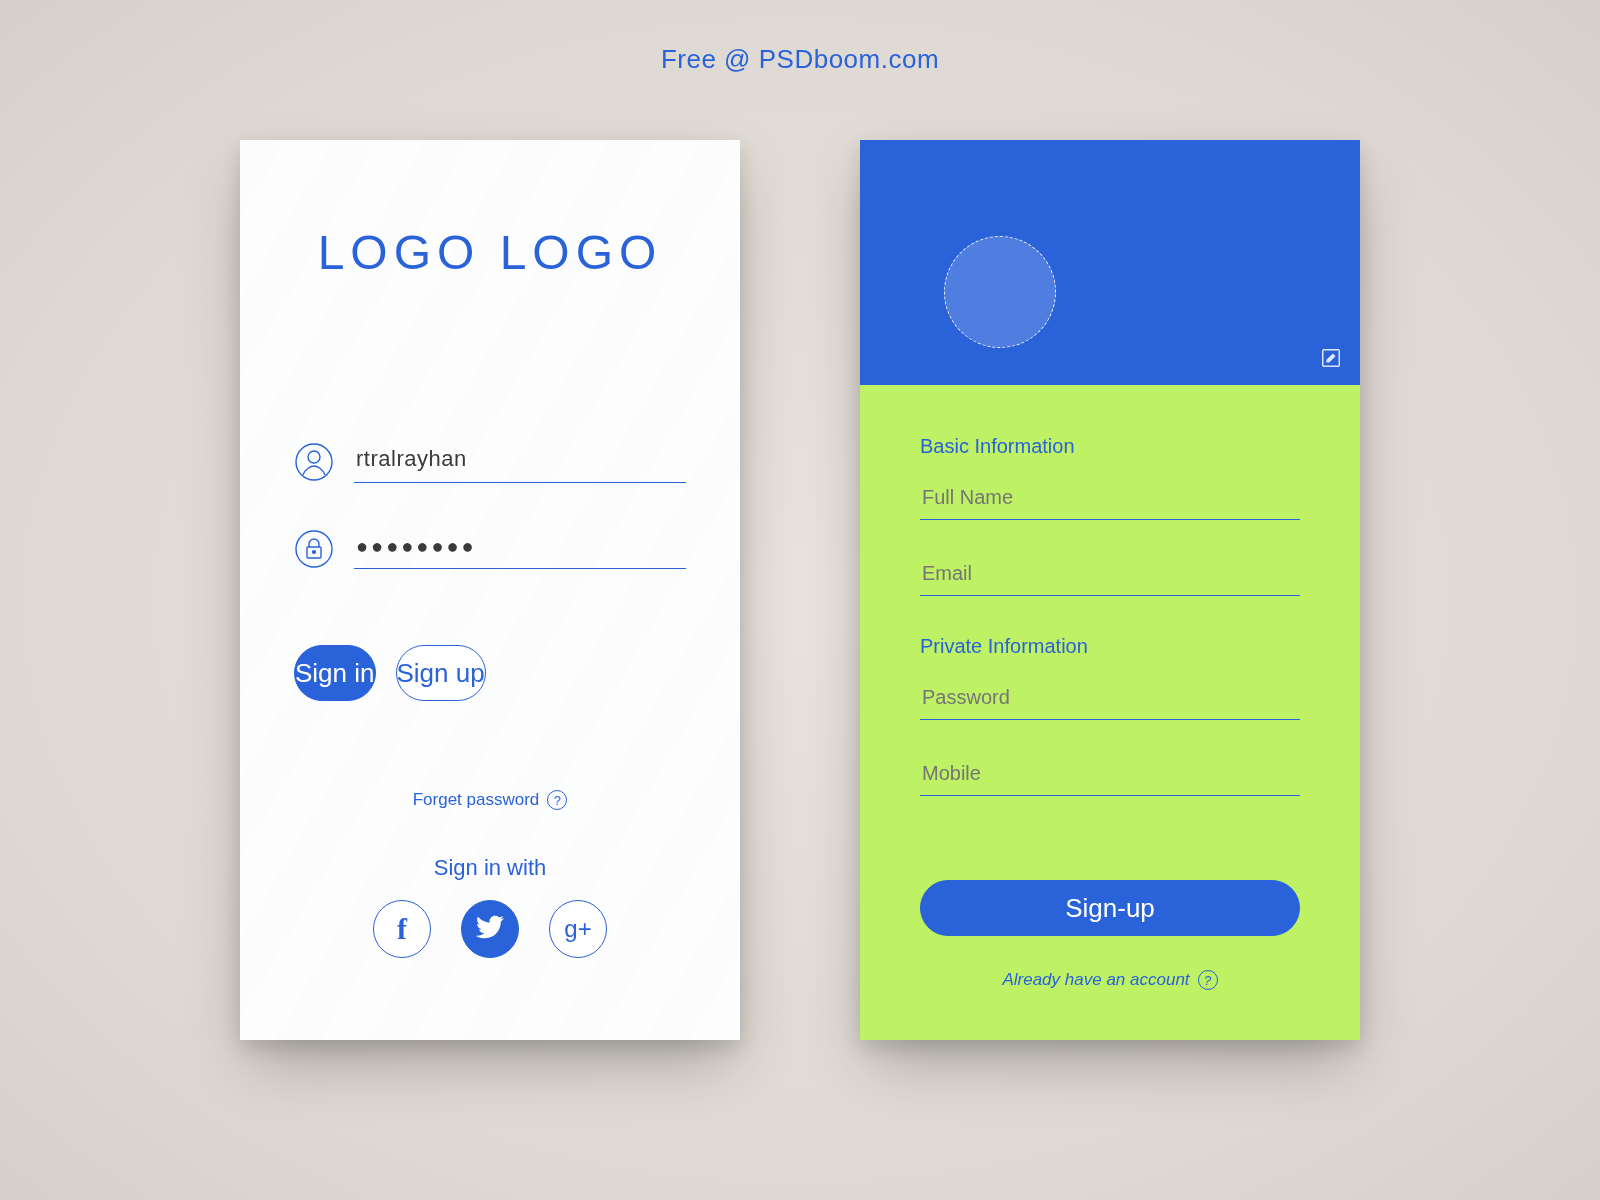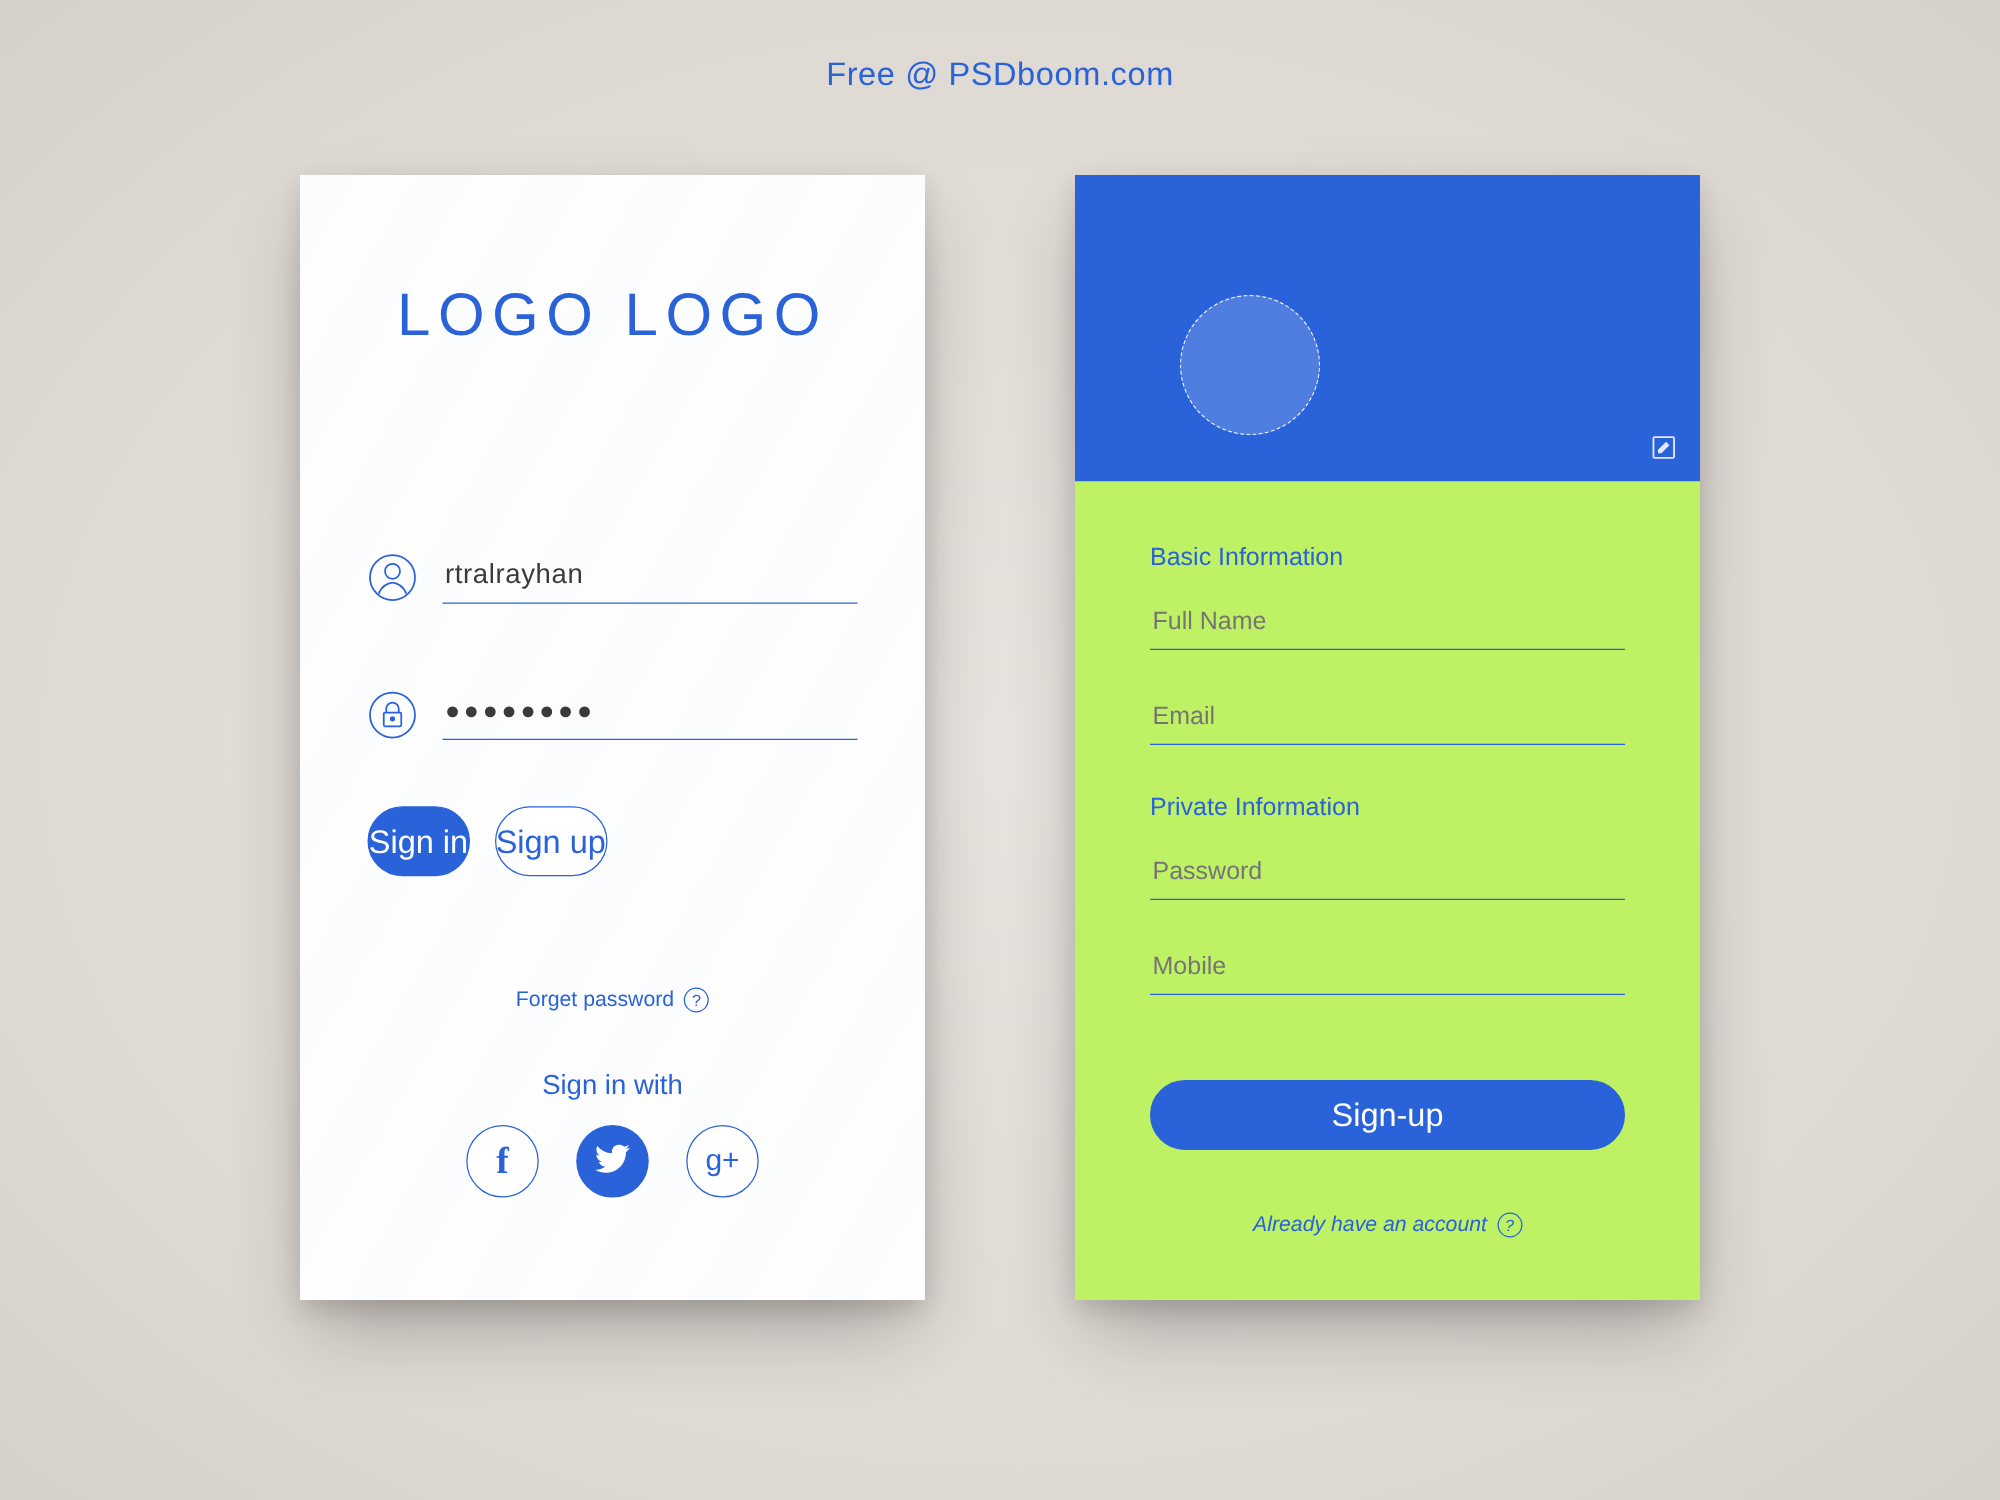--- a/index.html
+++ b/index.html
@@ -62,21 +62,21 @@
   .login-form {
     position: absolute;
     top: 300px;
     left: 54px;
     right: 54px;
   }
   .field-row {
     display: flex;
     align-items: center;
     gap: 20px;
-    margin-bottom: 69px;
+    margin-bottom: 46px;
   }
   .field-icon {
     width: 40px;
     height: 40px;
     flex: 0 0 40px;
   }
   .field-icon svg { width: 40px; height: 40px; display:block; }
   .field-input {
     flex: 1;
     border: none;
@@ -227,21 +227,21 @@
     margin-bottom: 38px;
     outline: none;
     background: transparent;
     font-weight: 300;
   }
   .private-section { margin-top: 1px; }
   .signup-btn-wrap {
     position: absolute;
     left: 60px;
     right: 60px;
-    top: 724px;
+    top: 740px;
   }
   .already-row {
     position: absolute;
     top: 830px;
     left: 0;
     right: 0;
     text-align: center;
     color: #2962d9;
     font-size: 17px;
     display: flex;

